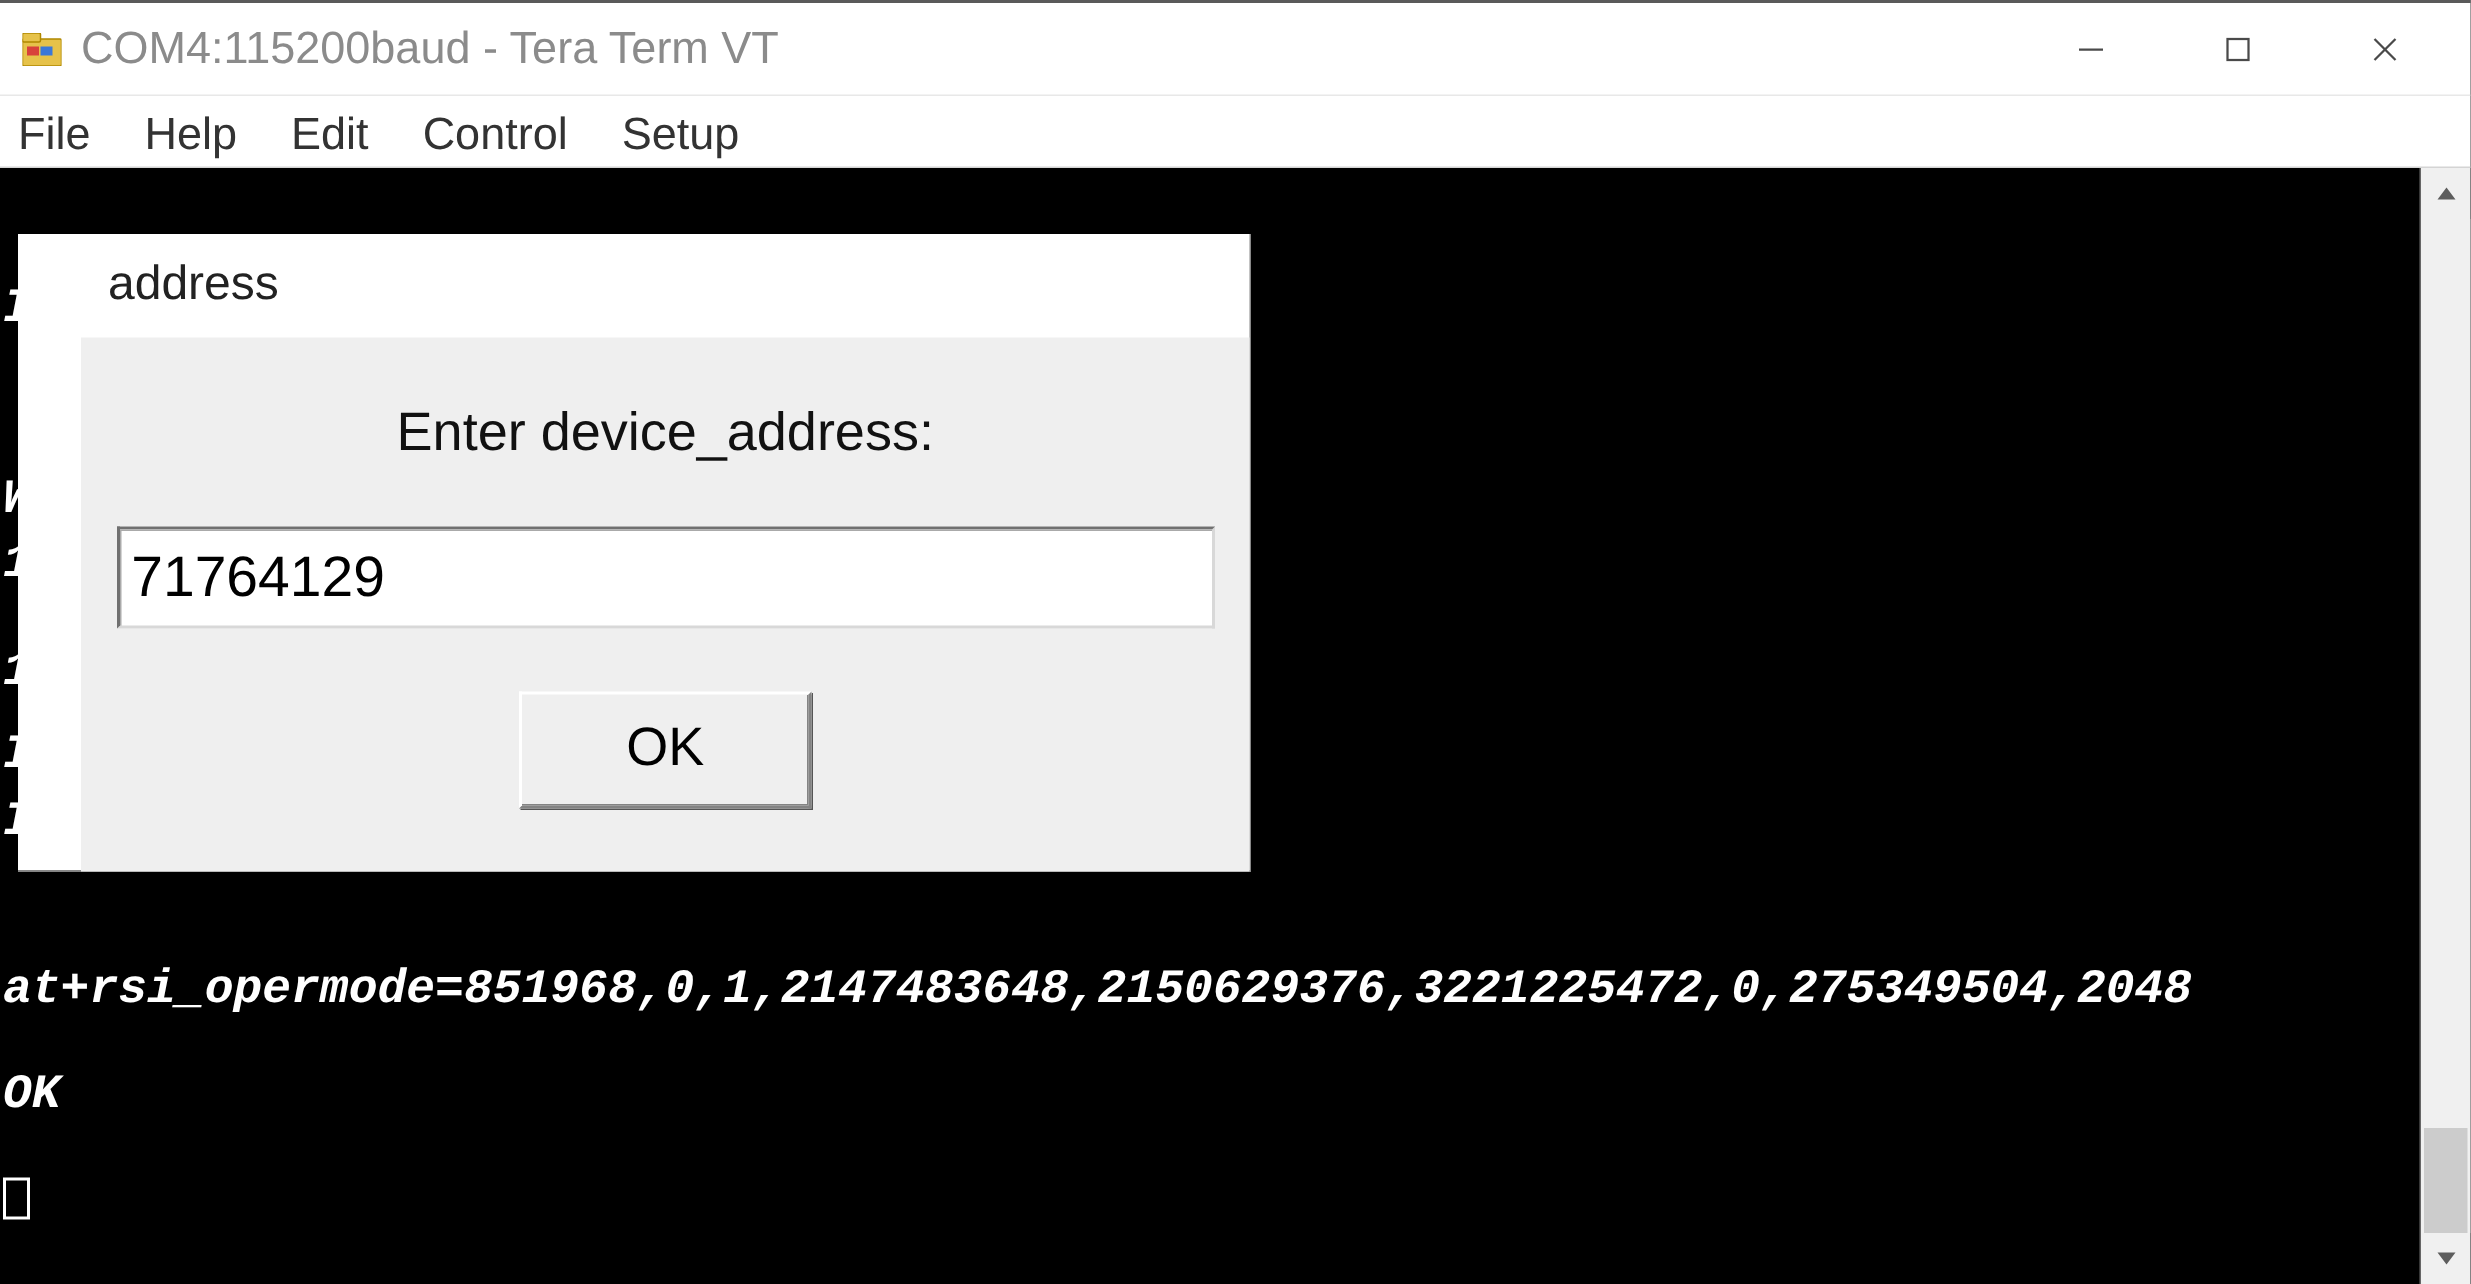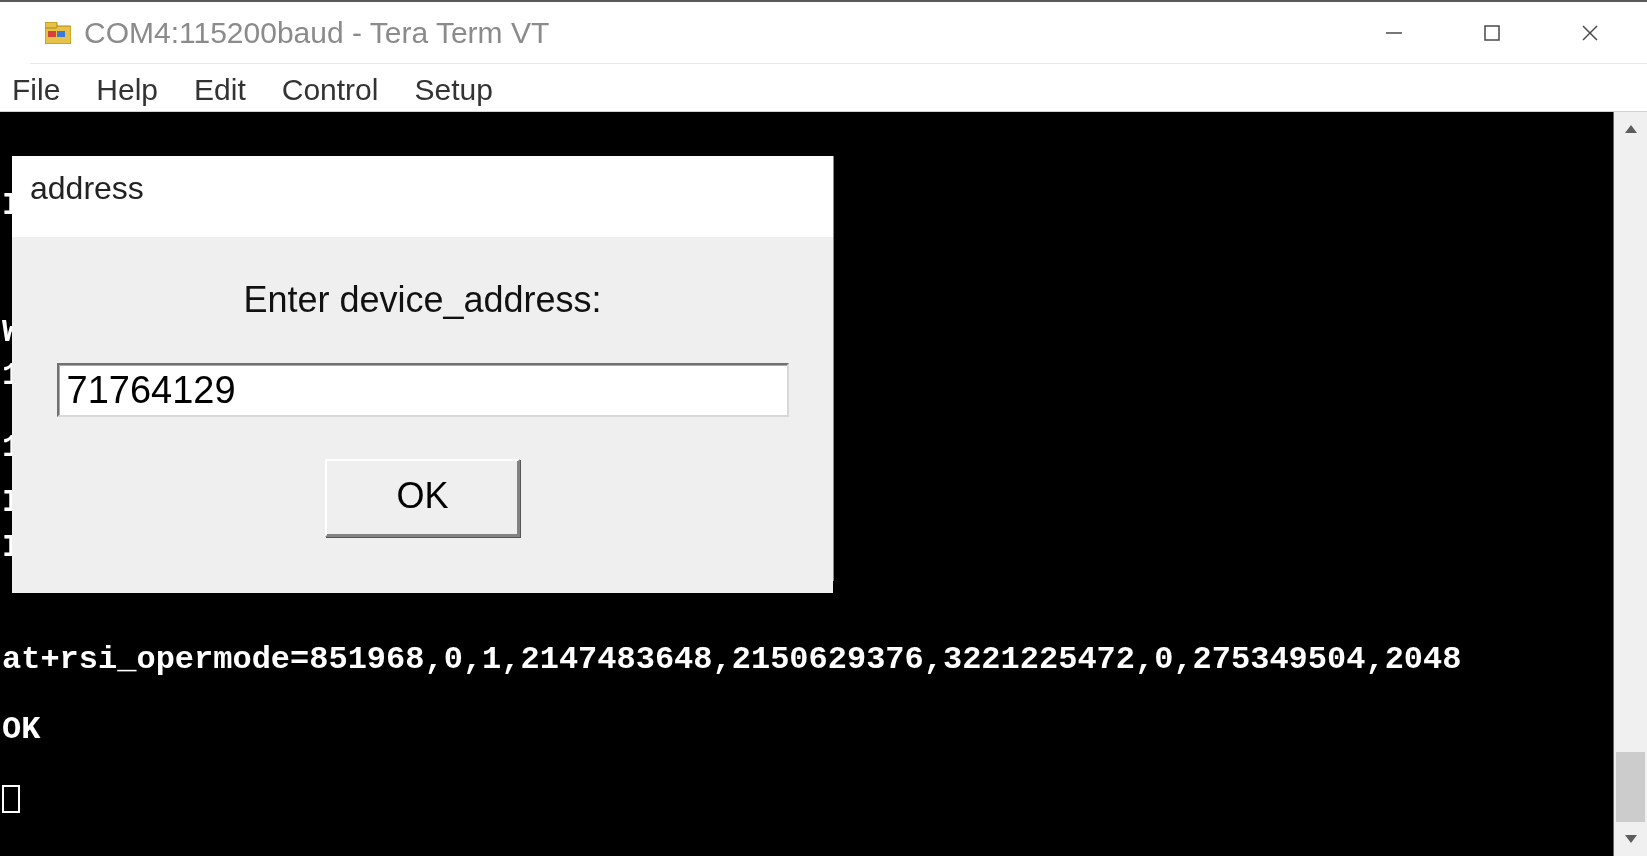--- a/index.html
+++ b/index.html
@@ -18,21 +18,20 @@
     }
     
     
     .titlebar {
       height: 62px;
       background: #ffffff;
       display: flex;
       align-items: center;
       padding: 0 8px;
       border-bottom: 1px solid #e8e8e8;
-      margin-left: 30px;
     }
     .titlebar-icon {
       width: 28px;
       height: 28px;
       display: flex;
       align-items: center;
       justify-content: center;
       margin-right: 12px;
       margin-left: 6px;
     }
@@ -76,20 +75,21 @@
       cursor: default;
       margin-right: 6px;
     }
     
     
     .terminal-wrap {
       position: relative;
       height: calc(100% - 110px);
       background: #000000;
       display: flex;
+      font-style: italic;
     }
     .terminal {
       flex: 1;
       background: #000;
       color: #ffffff;
       font-family: "Consolas", "Courier New", monospace;
       font-size: 32px;
       font-weight: bold;
       overflow: hidden;
       position: relative;
@@ -162,45 +162,45 @@
       position: absolute;
       left: 12px;
       top: 154px;
       width: 822px;
       height: 425px;
       background: #ffffff;
       border-right: 1px solid #888;
       border-bottom: 1px solid #888;
       z-index: 10;
       box-shadow: 1px 1px 1px rgba(0,0,0,0.15);
+      padding-left: 42px;
     }
     .dialog-title {
       padding: 14px 18px 18px 18px;
       font-size: 32px;
       color: #222;
     }
     .dialog-body {
       background: #efefef;
       padding: 38px 50px 30px 50px;
       height: calc(100% - 68px);
       display: flex;
       flex-direction: column;
       align-items: center;
-      margin-top: 12px;
     }
     .dialog-prompt {
       font-size: 36px;
       color: #111;
       font-family: Arial, sans-serif;
       margin-bottom: 42px;
       margin-top: 4px;
     }
     .dialog-input {
       width: 732px;
-      height: 54px;
+      height: 68px;
       border: 2px solid #707070;
       border-right-color: #d8d8d8;
       border-bottom-color: #d8d8d8;
       background: #ffffff;
       font-size: 38px;
       padding: 6px 8px;
       font-family: Arial, sans-serif;
       box-shadow: inset 1px 1px 0 #aaa;
     }
     .dialog-button {

